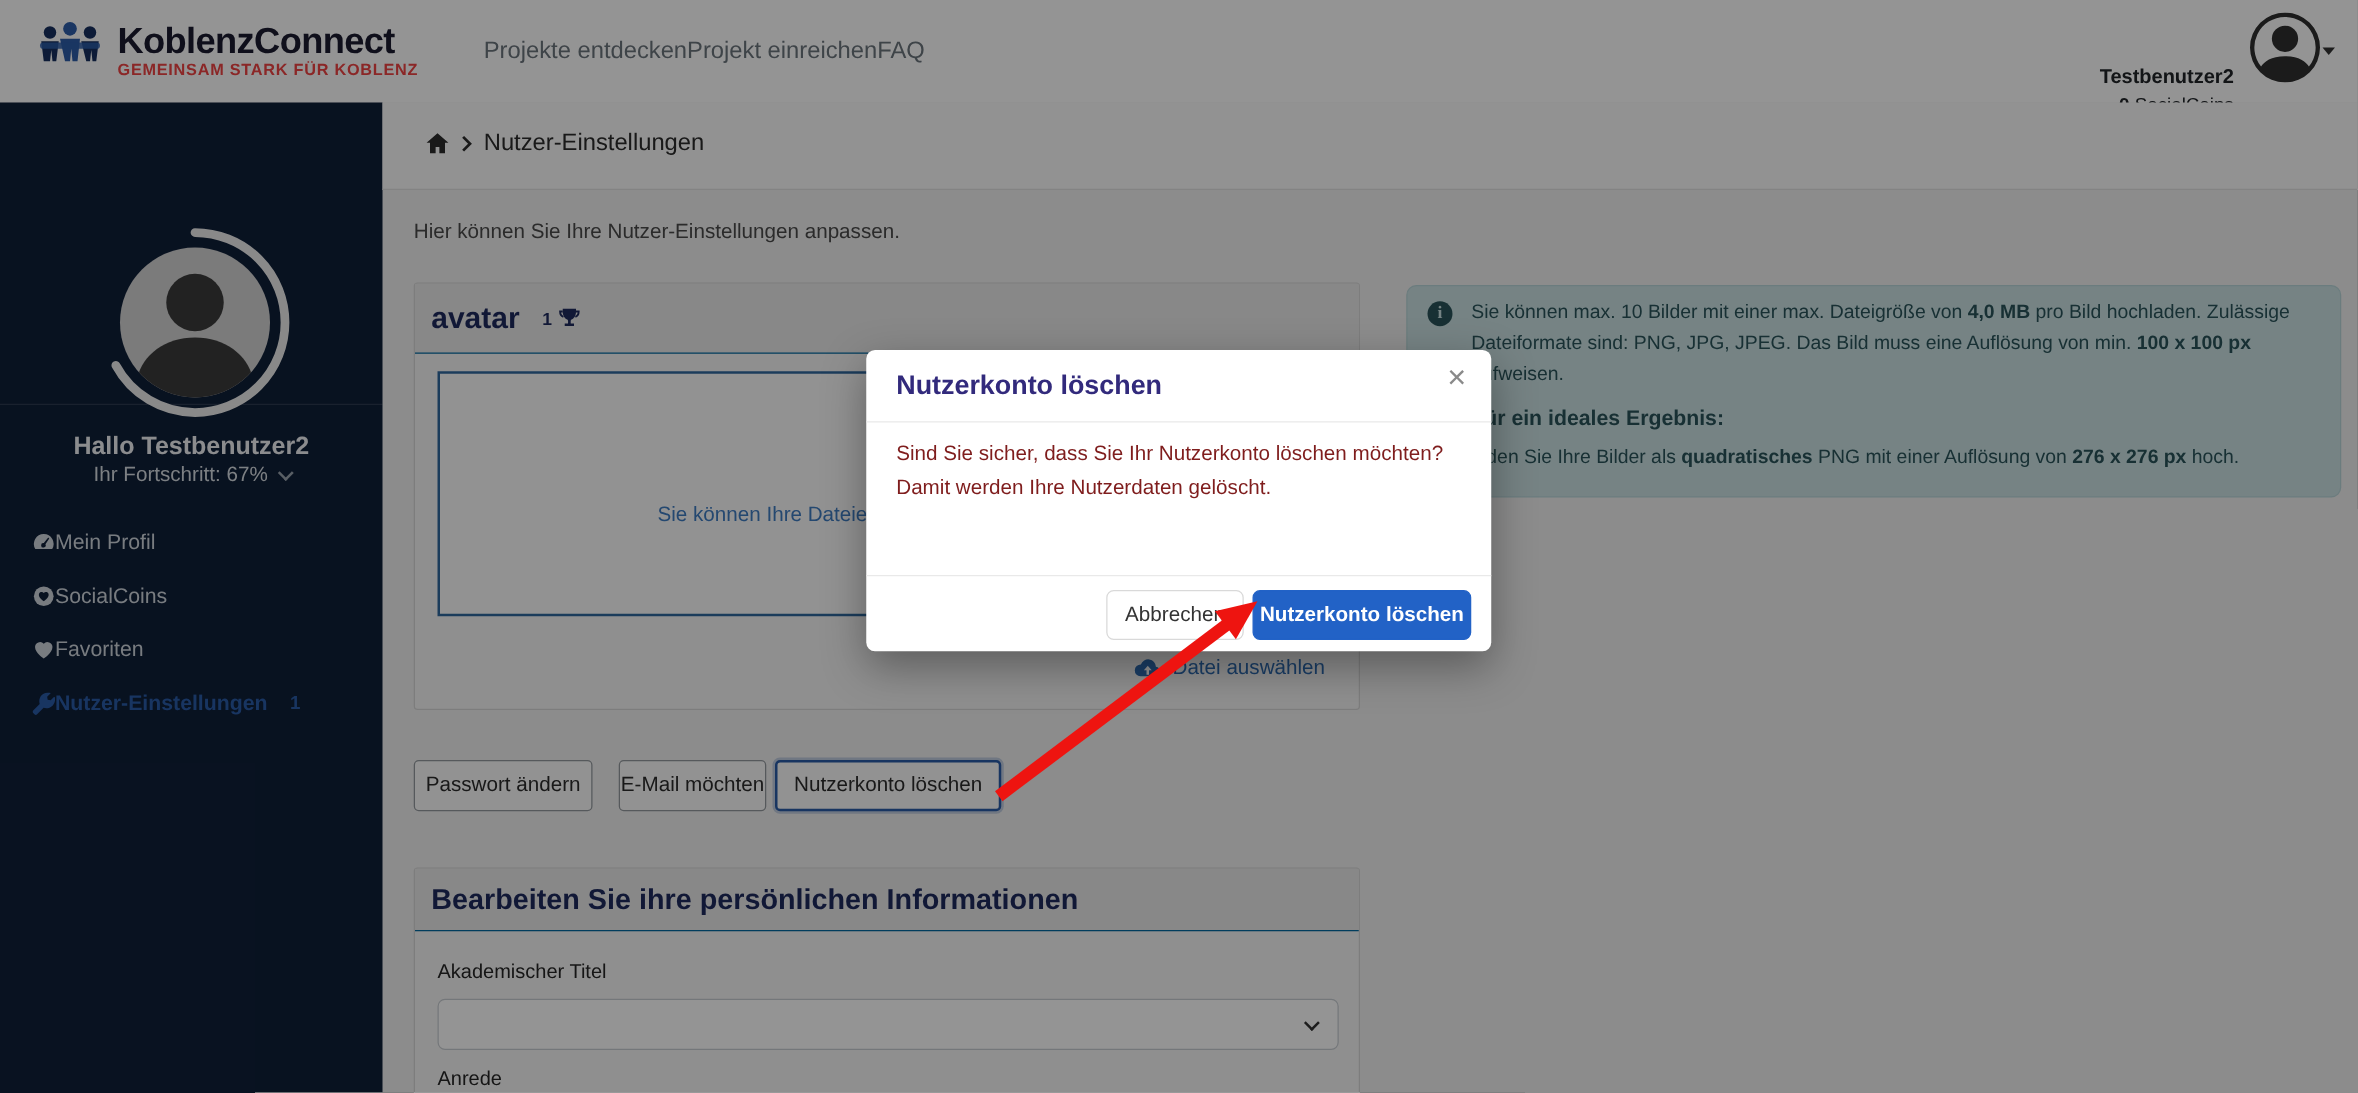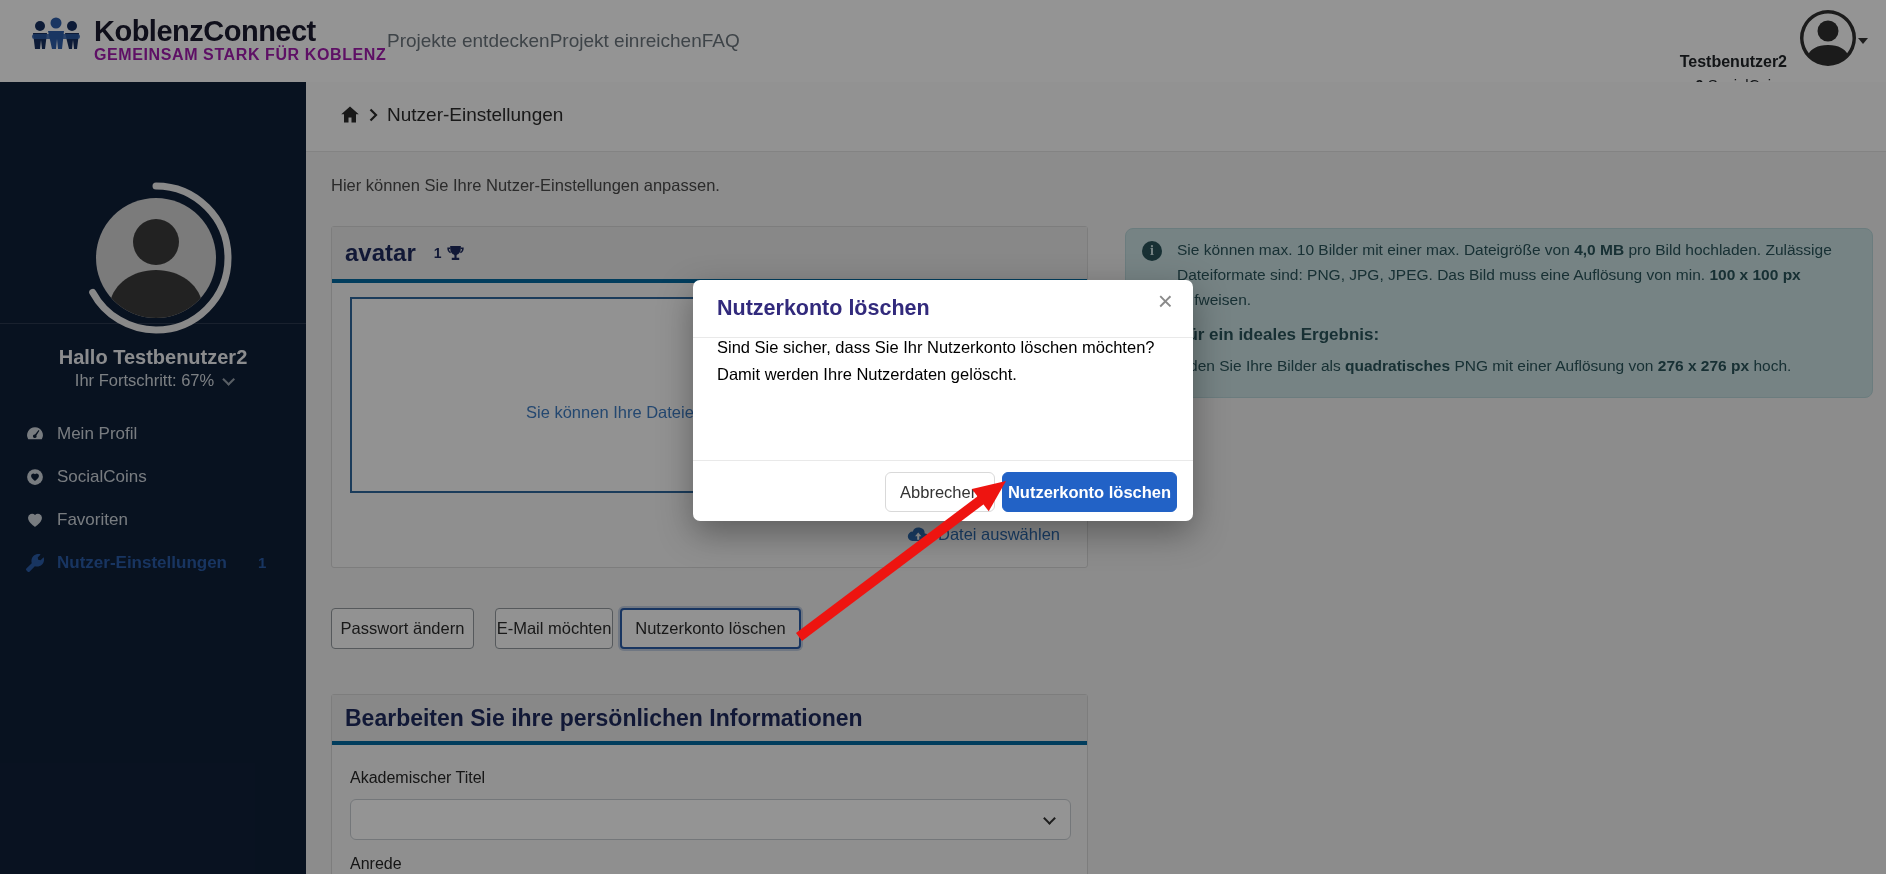--- a/index.html
+++ b/index.html
@@ -8,54 +8,54 @@
     position:relative; width:1886px; height:874px; overflow:hidden;
     font-family:"Liberation Sans","DejaVu Sans",sans-serif;
     background:#f1f1f1;
   }
   .abs { position:absolute; }
 
   
   .topbar { left:0; top:0; width:1886px; height:82px; background:#ffffff; display:flex; align-items:center;padding-left:46px; }
   .brand { position:absolute; left:28px; top:13px; display:flex; align-items:center; gap:10px; }
   .brand-text .title { font-size:29px; font-weight:bold; color:#1b1b2f; letter-spacing:-0.5px; line-height:30px; }
-  .brand-text .tagline { font-size:16px; font-weight:bold; color:#a21caf; letter-spacing:0.6px; }
+  .brand-text .tagline { font-size:13px; font-weight:bold; color:#ef4444; letter-spacing:0.6px; }
   .topnav { position:absolute; left:387px; top:0; height:82px; display:flex; align-items:center; }
   .topnav .nav-item { font-size:19px; color:#6c757d; cursor:pointer; }
   .userbox { position:absolute; right:99px; top:17px; text-align:right; }
   .userbox .uname { font-size:16px; font-weight:bold; color:#212529;margin-top:36px; }
   .userbox .ucoins { font-size:15px; color:#212529; margin-top:5px; }
   .userbox .ucoins b { font-weight:bold; }
   .avatar-mini { position:absolute; right:30px; top:10px; width:56px; height:56px; }
   .caret-down { position:absolute; right:18px; top:38px; width:0; height:0;
     border-left:5px solid transparent; border-right:5px solid transparent; border-top:6px solid #333; }
 
   
   .sidebar { left:0; top:82px; width:306px; height:792px; background:#0f1f38; color:#cfd6dd; }
   .side-avatar { position:absolute; left:78px; top:98px; width:156px; height:156px; }
   .greeting { position:absolute; left:0; top:264px; width:306px; text-align:center; font-size:20px; font-weight:bold; color:#f0f2f5; }
   .progress-line { position:absolute; left:0; top:289px; width:306px; text-align:center; font-size:16.5px; color:#d6dce2; }
   .chev { display:inline-block; width:9px; height:9px; border-right:2px solid #9aa4af; border-bottom:2px solid #9aa4af; transform:rotate(45deg) translateY(-3px); margin-left:8px; }
   .side-divider { position:absolute; left:0; top:241px; width:306px; border-top:1px solid rgba(255,255,255,0.12); }
   .side-menu { position:absolute; left:0; top:330px; width:306px; }
-  .side-item { display:flex; align-items:center; gap:13px; height:43px; padding-left:26px; font-size:17px; cursor:pointer; }
+  .side-item { display:flex; align-items:center; height:43px; padding-left:26px; font-size:17px; cursor:pointer; }
   .side-item .lbl { color:#cfd6dd; }
   .side-item.active .lbl { color:#2a5ca8; font-weight:bold; }
   .side-item .badge1 { color:#2a5ca8; font-weight:bold; font-size:15px; margin-left:18px; }
   .side-ic { width:18px; height:18px; flex:0 0 18px; }
 
   
   .crumbbar { left:306px; top:82px; width:1580px; height:70px; background:#fbfbfb; border-bottom:1px solid #e2e2e2; }
   .crumb-inner { position:absolute; left:34px; top:22px; display:flex; align-items:center; gap:9px; font-size:19px; color:#2b2b2b; }
 
   
   .intro { left:331px; top:176px; font-size:16.5px; color:#4a4a4a; }
 
   .card { background:#f7f7f7; border:1px solid #d7d7d7; border-radius:3px; }
-  .card-head { background:#eaeaea; border-bottom:4px solid #0369a1; display:flex; align-items:center; }
+  .card-head { background:#eaeaea; border-bottom:1px solid #0369a1; display:flex; align-items:center; }
   .h-navy { color:#1e2a5e; font-weight:bold; }
 
   .avatar-card { left:331px; top:226px; width:757px; height:342px; }
   .avatar-card .card-head { height:56px; padding-left:13px; }
   .avatar-card .card-title { font-size:24px; }
   .points { font-size:14px; font-weight:bold; color:#1e2a5e; margin-left:18px; }
   .trophy { width:17px; height:17px; margin-left:5px; }
 
   .dropzone { position:absolute; left:18px; top:70px; width:720px; height:196px; border:2px solid #30689e; background:#fbfbfb; }
   .dz-circle { position:absolute; left:355px; top:62px; width:38px; height:38px; border-radius:50%; background:#2a63ae; }
@@ -79,21 +79,21 @@
   .select { position:absolute; left:18px; top:104px; width:721px; height:41px; background:#ffffff; border:1px solid #c9ced3; border-radius:6px; cursor:pointer; }
   .select .chevd { position:absolute; right:16px; top:14px; width:9px; height:9px; border-right:2px solid #333; border-bottom:2px solid #333; transform:rotate(45deg); }
 
   
   .backdrop { left:0; top:0; width:1886px; height:874px; background:rgba(0,0,0,0.42); z-index:50; }
   .modal { left:693px; top:280px; width:500px; height:241px; background:#ffffff; border-radius:7px;
     box-shadow:0 12px 34px rgba(0,0,0,0.35); z-index:60; }
   .modal-head { position:absolute; left:0; top:0; width:100%; height:58px; border-bottom:1px solid #e9e9e9; }
   .modal-title { position:absolute; left:24px; top:16px; font-size:21.5px; font-weight:bold; color:#322a7c; }
   .modal-close { position:absolute; right:20px; top:8px; font-size:26px; color:#8a8a8a; cursor:pointer; line-height:26px; }
-  .modal-body { position:absolute; left:24px; top:54px; width:456px; font-size:16.5px; line-height:27px; color:#000000; }
+  .modal-body { position:absolute; left:24px; top:70px; width:456px; font-size:16.5px; line-height:27px; color:#7f1d1d; }
   .modal-foot { position:absolute; left:0; bottom:0; width:100%; height:61px; border-top:1px solid #e9e9e9; }
   .m-btn { position:absolute; top:11px; height:40px; border-radius:6px; font-size:16.5px; font-family:inherit; cursor:pointer; }
   .m-cancel { right:198px; width:110px; background:#ffffff; border:1px solid #d9d9d9; color:#333; }
   .m-confirm { right:16px; width:175px; background:#2262c6; border:1px solid #2262c6; color:#fff; font-weight:bold; }
 
   .arrow-layer { left:0; top:0; z-index:70; pointer-events:none; }
 </style>
 </head>
 <body>
 

